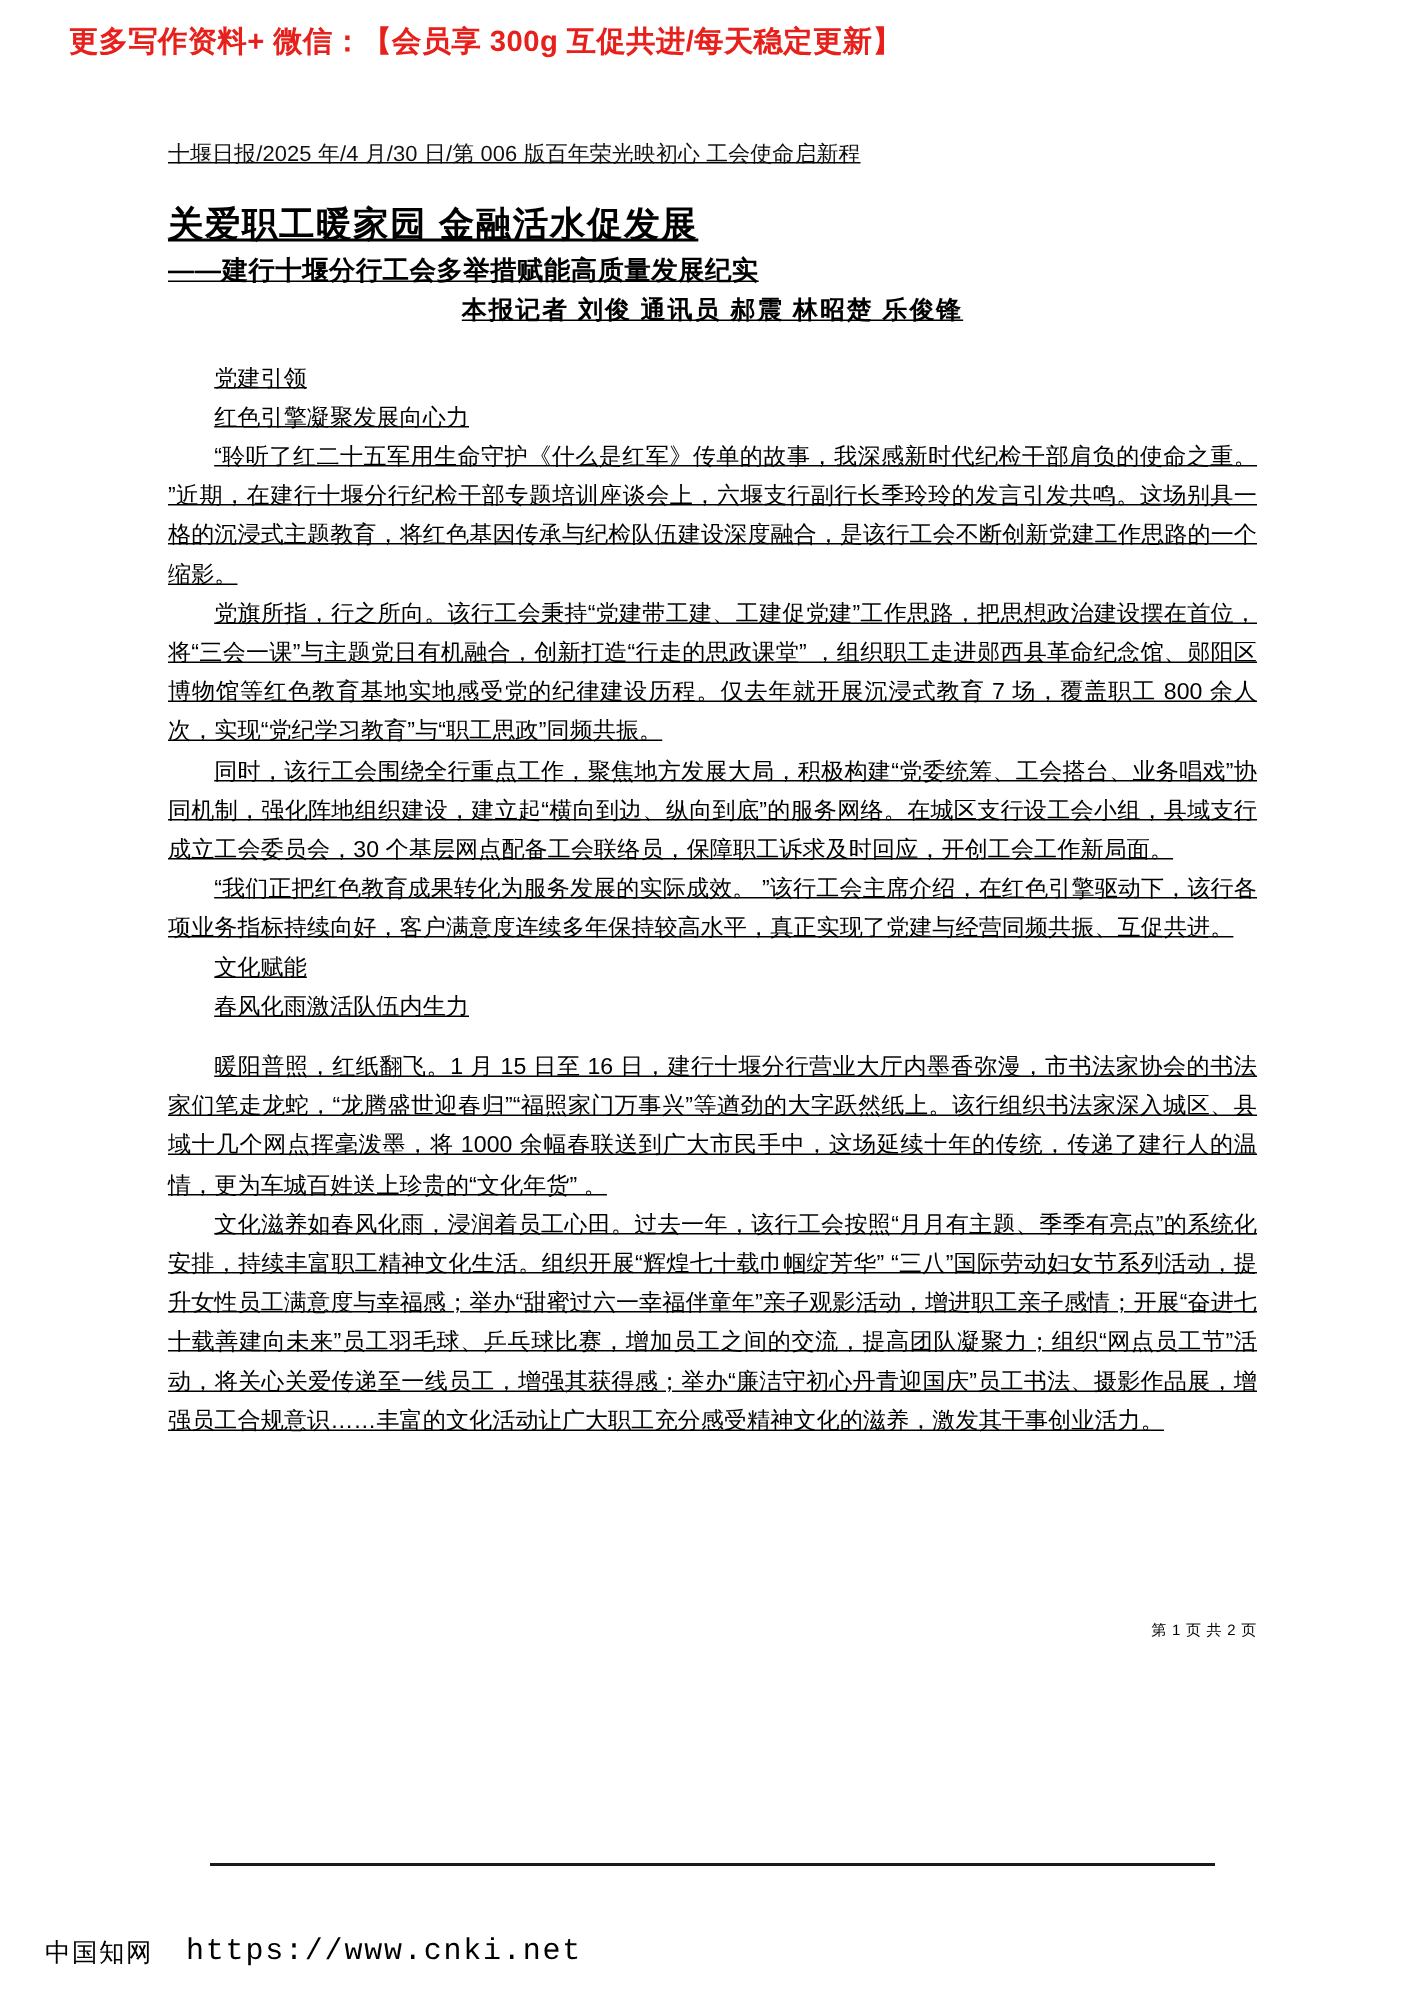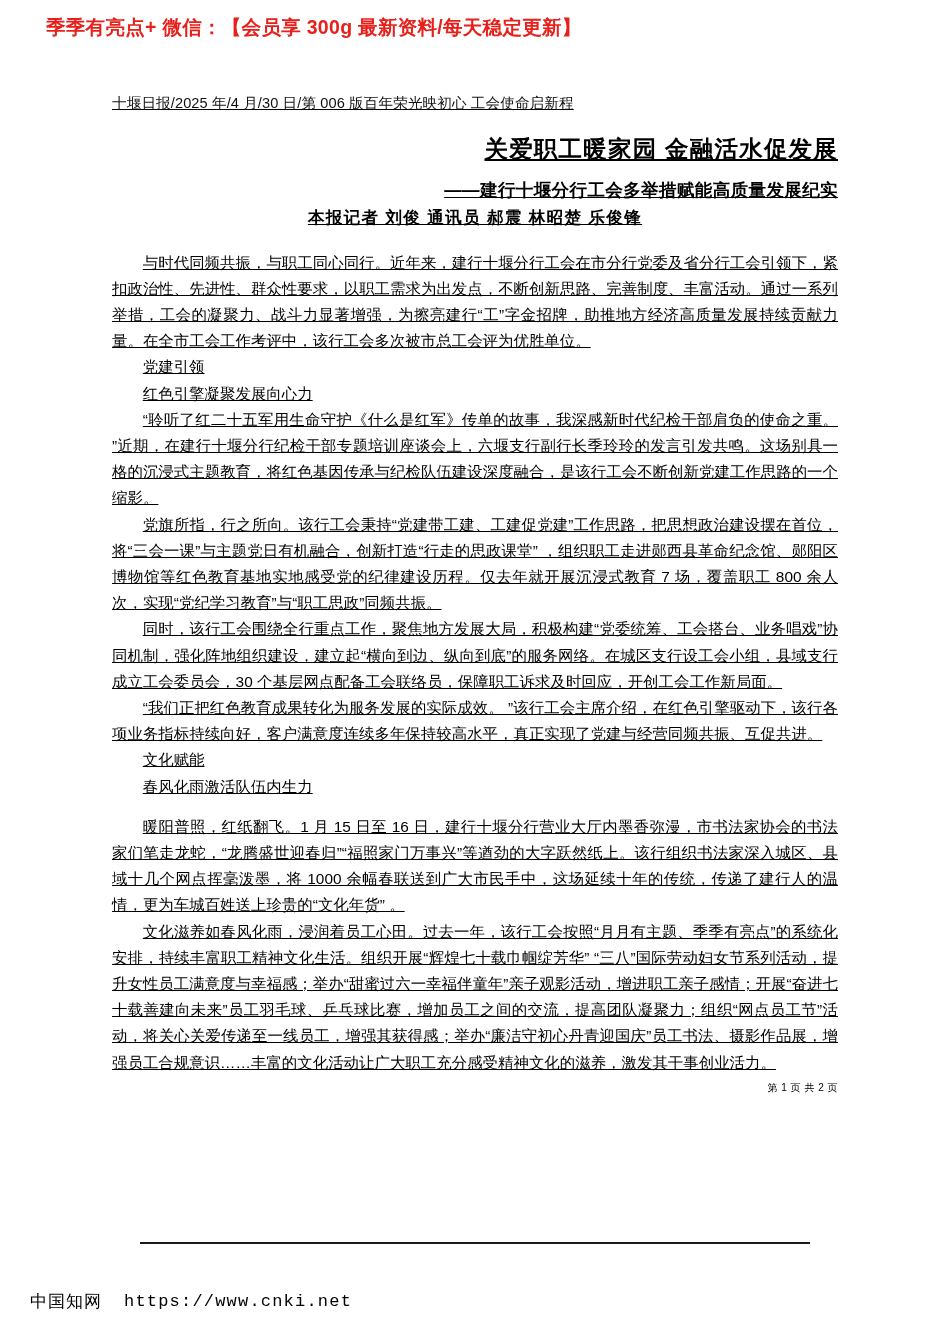--- a/index.html
+++ b/index.html
@@ -40,34 +40,34 @@
 
   .source-line {
     font-size: 14.6px;
     line-height: 22.5px;
     color: #111;
     letter-spacing: 0.1px;
   }
 
   .title-block {
     margin-top: 18px;
-    text-align: right;
+    text-align: left;
   }
   .main-title {
     font-size: 23.5px;
     font-weight: bold;
     letter-spacing: 1.2px;
     line-height: 32px;
   }
   .sub-title {
     font-size: 17.5px;
     font-weight: bold;
     letter-spacing: 0.4px;
     line-height: 27px;
-    margin-top: 12px;
+    margin-top: 2px;
   }
 
   .byline {
     text-align: center;
     font-size: 16.5px;
     font-weight: bold;
     letter-spacing: 1.4px;
     line-height: 26px;
   }
 
@@ -121,43 +121,42 @@
     align-items: center;
     gap: 22px;
     color: #000000;
   }
   .cnki-name {
     font-size: 17px;
     letter-spacing: 1px;
     font-family: "Liberation Serif", "DejaVu Serif", serif;
   }
   .cnki-url {
-    font-size: 17px;
+    font-size: 20px;
     letter-spacing: 1.2px;
     font-family: "Liberation Mono", "DejaVu Sans Mono", monospace;
   }
 </style>
 </head>
 <body>
 
-<div class="promo-banner">季季有亮点+ 微信：【会员享 300g 最新资料/每天稳定更新】</div>
+<div class="promo-banner">更多写作资料+ 微信：【会员享 300g 互促共进/每天稳定更新】</div>
 
 <div class="doc">
 
   <div class="source-line">十堰日报/2025 年/4 月/30 日/第 006 版百年荣光映初心 工会使命启新程</div>
 
   <div class="title-block">
     <div class="main-title">关爱职工暖家园  金融活水促发展</div>
     <div class="sub-title">——建行十堰分行工会多举措赋能高质量发展纪实</div>
   </div>
 
   <div class="byline">本报记者  刘俊  通讯员  郝震  林昭楚  乐俊锋</div>
 
   <div class="body-text">
-    <p class="para">与时代同频共振，与职工同心同行。近年来，建行十堰分行工会在市分行党委及省分行工会引领下，紧扣政治性、先进性、群众性要求，以职工需求为出发点，不断创新思路、完善制度、丰富活动。通过一系列举措，工会的凝聚力、战斗力显著增强，为擦亮建行“工”字金招牌，助推地方经济高质量发展持续贡献力量。在全市工会工作考评中，该行工会多次被市总工会评为优胜单位。</p>
     <p class="para heading">党建引领</p>
     <p class="para heading">红色引擎凝聚发展向心力</p>
     <p class="para">“聆听了红二十五军用生命守护《什么是红军》传单的故事，我深感新时代纪检干部肩负的使命之重。 ”近期，在建行十堰分行纪检干部专题培训座谈会上，六堰支行副行长季玲玲的发言引发共鸣。这场别具一格的沉浸式主题教育，将红色基因传承与纪检队伍建设深度融合，是该行工会不断创新党建工作思路的一个缩影。</p>
     <p class="para">党旗所指，行之所向。该行工会秉持“党建带工建、工建促党建”工作思路，把思想政治建设摆在首位，将“三会一课”与主题党日有机融合，创新打造“行走的思政课堂” ，组织职工走进郧西县革命纪念馆、郧阳区博物馆等红色教育基地实地感受党的纪律建设历程。仅去年就开展沉浸式教育 7 场，覆盖职工 800 余人次，实现“党纪学习教育”与“职工思政”同频共振。</p>
     <p class="para">同时，该行工会围绕全行重点工作，聚焦地方发展大局，积极构建“党委统筹、工会搭台、业务唱戏”协同机制，强化阵地组织建设，建立起“横向到边、纵向到底”的服务网络。在城区支行设工会小组，县域支行成立工会委员会，30 个基层网点配备工会联络员，保障职工诉求及时回应，开创工会工作新局面。</p>
     <p class="para">“我们正把红色教育成果转化为服务发展的实际成效。 ”该行工会主席介绍，在红色引擎驱动下，该行各项业务指标持续向好，客户满意度连续多年保持较高水平，真正实现了党建与经营同频共振、互促共进。</p>
     <p class="para heading">文化赋能</p>
     <p class="para heading">春风化雨激活队伍内生力</p>
     <p class="para spacer-before">暖阳普照，红纸翻飞。1 月 15 日至 16 日，建行十堰分行营业大厅内墨香弥漫，市书法家协会的书法家们笔走龙蛇，“龙腾盛世迎春归”“福照家门万事兴”等遒劲的大字跃然纸上。该行组织书法家深入城区、县域十几个网点挥毫泼墨，将 1000 余幅春联送到广大市民手中，这场延续十年的传统，传递了建行人的温情，更为车城百姓送上珍贵的“文化年货” 。</p>
     <p class="para">文化滋养如春风化雨，浸润着员工心田。过去一年，该行工会按照“月月有主题、季季有亮点”的系统化安排，持续丰富职工精神文化生活。组织开展“辉煌七十载巾帼绽芳华” “三八”国际劳动妇女节系列活动，提升女性员工满意度与幸福感；举办“甜蜜过六一幸福伴童年”亲子观影活动，增进职工亲子感情；开展“奋进七十载善建向未来”员工羽毛球、乒乓球比赛，增加员工之间的交流，提高团队凝聚力；组织“网点员工节”活动，将关心关爱传递至一线员工，增强其获得感；举办“廉洁守初心丹青迎国庆”员工书法、摄影作品展，增强员工合规意识……丰富的文化活动让广大职工充分感受精神文化的滋养，激发其干事创业活力。</p>

